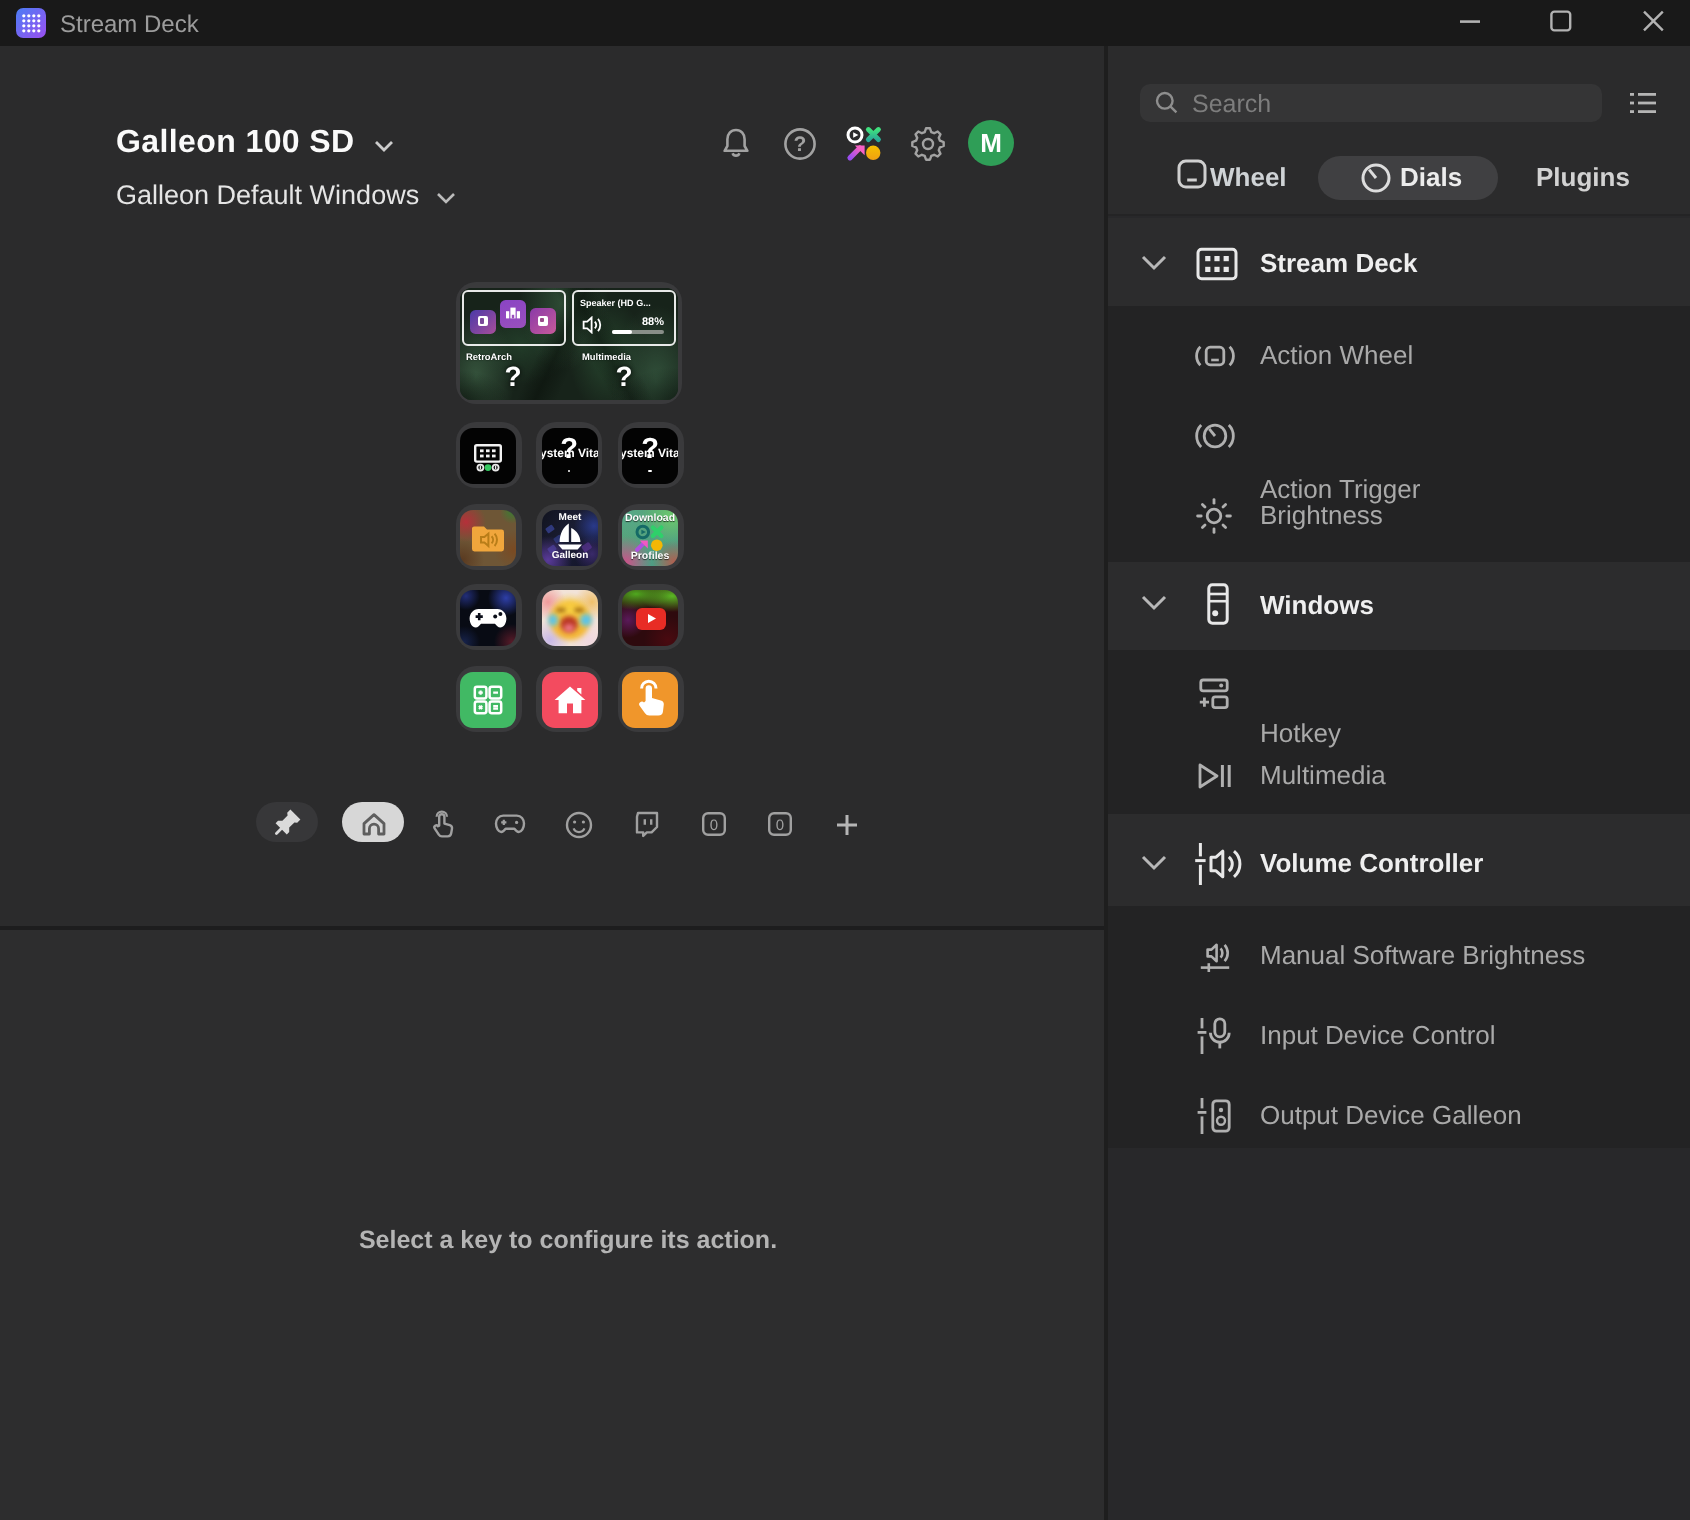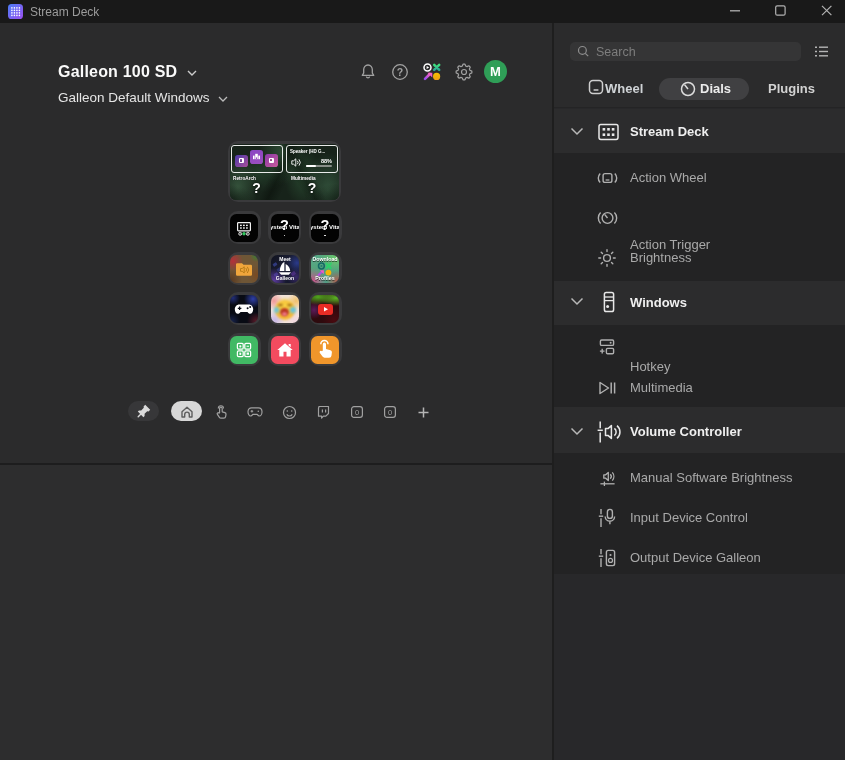--- a/index.html
+++ b/index.html
@@ -374,20 +374,21 @@
   </svg>
   <svg class="abs" style="left:383px;top:405px;" width="14" height="14" viewBox="0 0 14 14">
     <rect x="1.6" y="1.6" width="10.8" height="10.8" rx="2.4" fill="none" stroke="#a0a0a0" stroke-width="1.2"></rect>
     <text x="7" y="10" font-size="7.5" fill="#a0a0a0" text-anchor="middle" font-family="Liberation Sans,sans-serif">0</text>
   </svg>
 
   <svg class="abs" style="left:417px;top:405.5px;" width="13" height="13" viewBox="0 0 13 13">
     <path d="M6.5 1.5 L6.5 11.5 M1.5 6.5 L11.5 6.5" stroke="#b5b5b5" stroke-width="1.5"></path>
   </svg>
 
+  <div class="abs" style="left:84px;top:613px;width:400px;text-align:center;font-size:12.5px;font-weight:bold;color:#b4b4b4;">Select a key to configure its action.</div>
 
   <div class="abs" style="left:551.5px;top:23px;width:2.5px;height:737px;background:#1e1e1e;"></div>
   <div class="abs" style="left:554px;top:23px;width:291px;height:737px;background:#28282a;"></div>
   <div class="abs" style="left:554px;top:23px;width:291px;height:84px;background:#2b2b2c;"></div>
 
   <div class="abs" style="left:570px;top:41.5px;width:231px;height:19.5px;border-radius:5px;background:#353536;box-sizing:border-box;"></div>
   <svg class="abs" style="left:577px;top:45px;" width="13" height="13" viewBox="0 0 13 13">
     <circle cx="5.4" cy="5.4" r="3.9" fill="none" stroke="#8e8e8e" stroke-width="1.2"></circle>
     <line x1="8.3" y1="8.3" x2="11.2" y2="11.2" stroke="#8e8e8e" stroke-width="1.2"></line>
   </svg>

